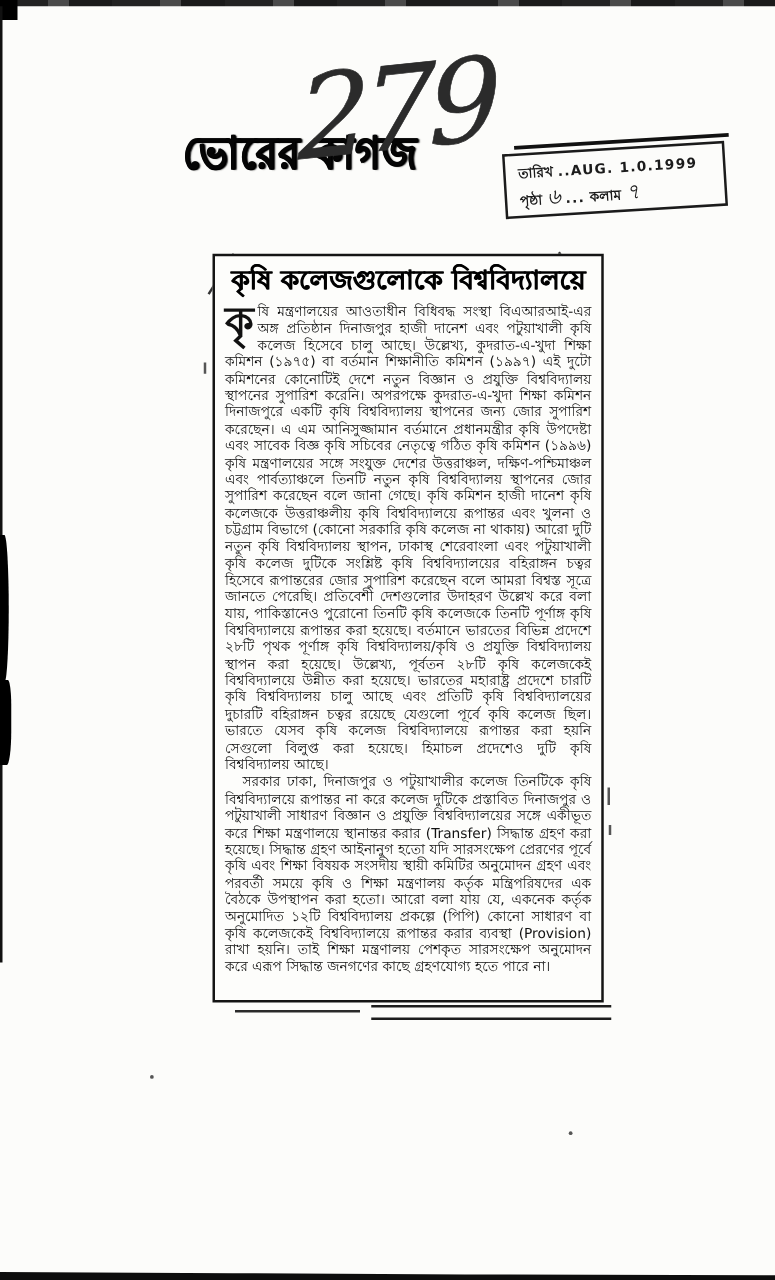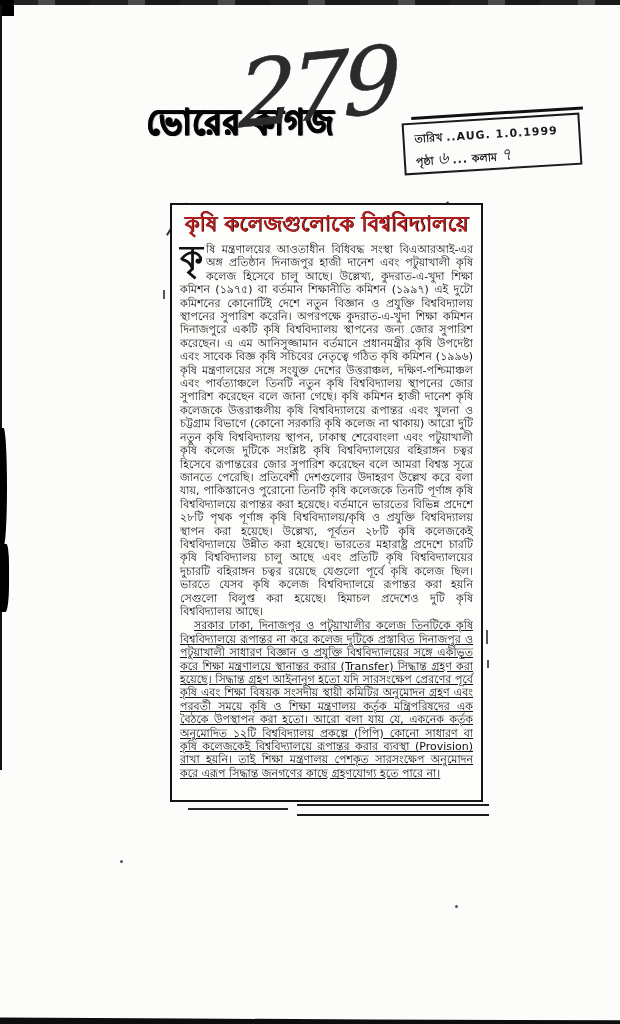--- a/index.html
+++ b/index.html
@@ -74,32 +74,32 @@
     background:#fdfdfb;
     box-sizing:border-box;
     padding:6px 8px 4px 8px;
     overflow:hidden;
   }
   .headline{
     text-align:center;
     font-family:"DejaVu Sans",sans-serif;
     font-weight:bold;
     font-size:21px;line-height:27px;
-    color:#b91c1c;
+    color:#000000;
     text-shadow:0.6px 0 0 #000;
     margin-bottom:5px;
   }
   .article-body{
     font-family:"DejaVu Sans",sans-serif;
     font-size:11px;line-height:13.4px;
     text-align:justify;
     color:#111;
   }
   .article-body p{margin:0 0 1px 0;}
-  .article-body p.indent{text-indent:14px;text-decoration:underline;}
+  .article-body p.indent{text-indent:14px;}
   .dropcap{
     float:left;
     font-size:33px;line-height:27px;
     font-weight:bold;
     padding:1px 3px 0 0;
   }
 
   
   .slash{position:absolute;background:#333;width:1.5px;}
   .slash-tl-1{left:176px;top:200px;height:38px;transform:rotate(32deg);}

